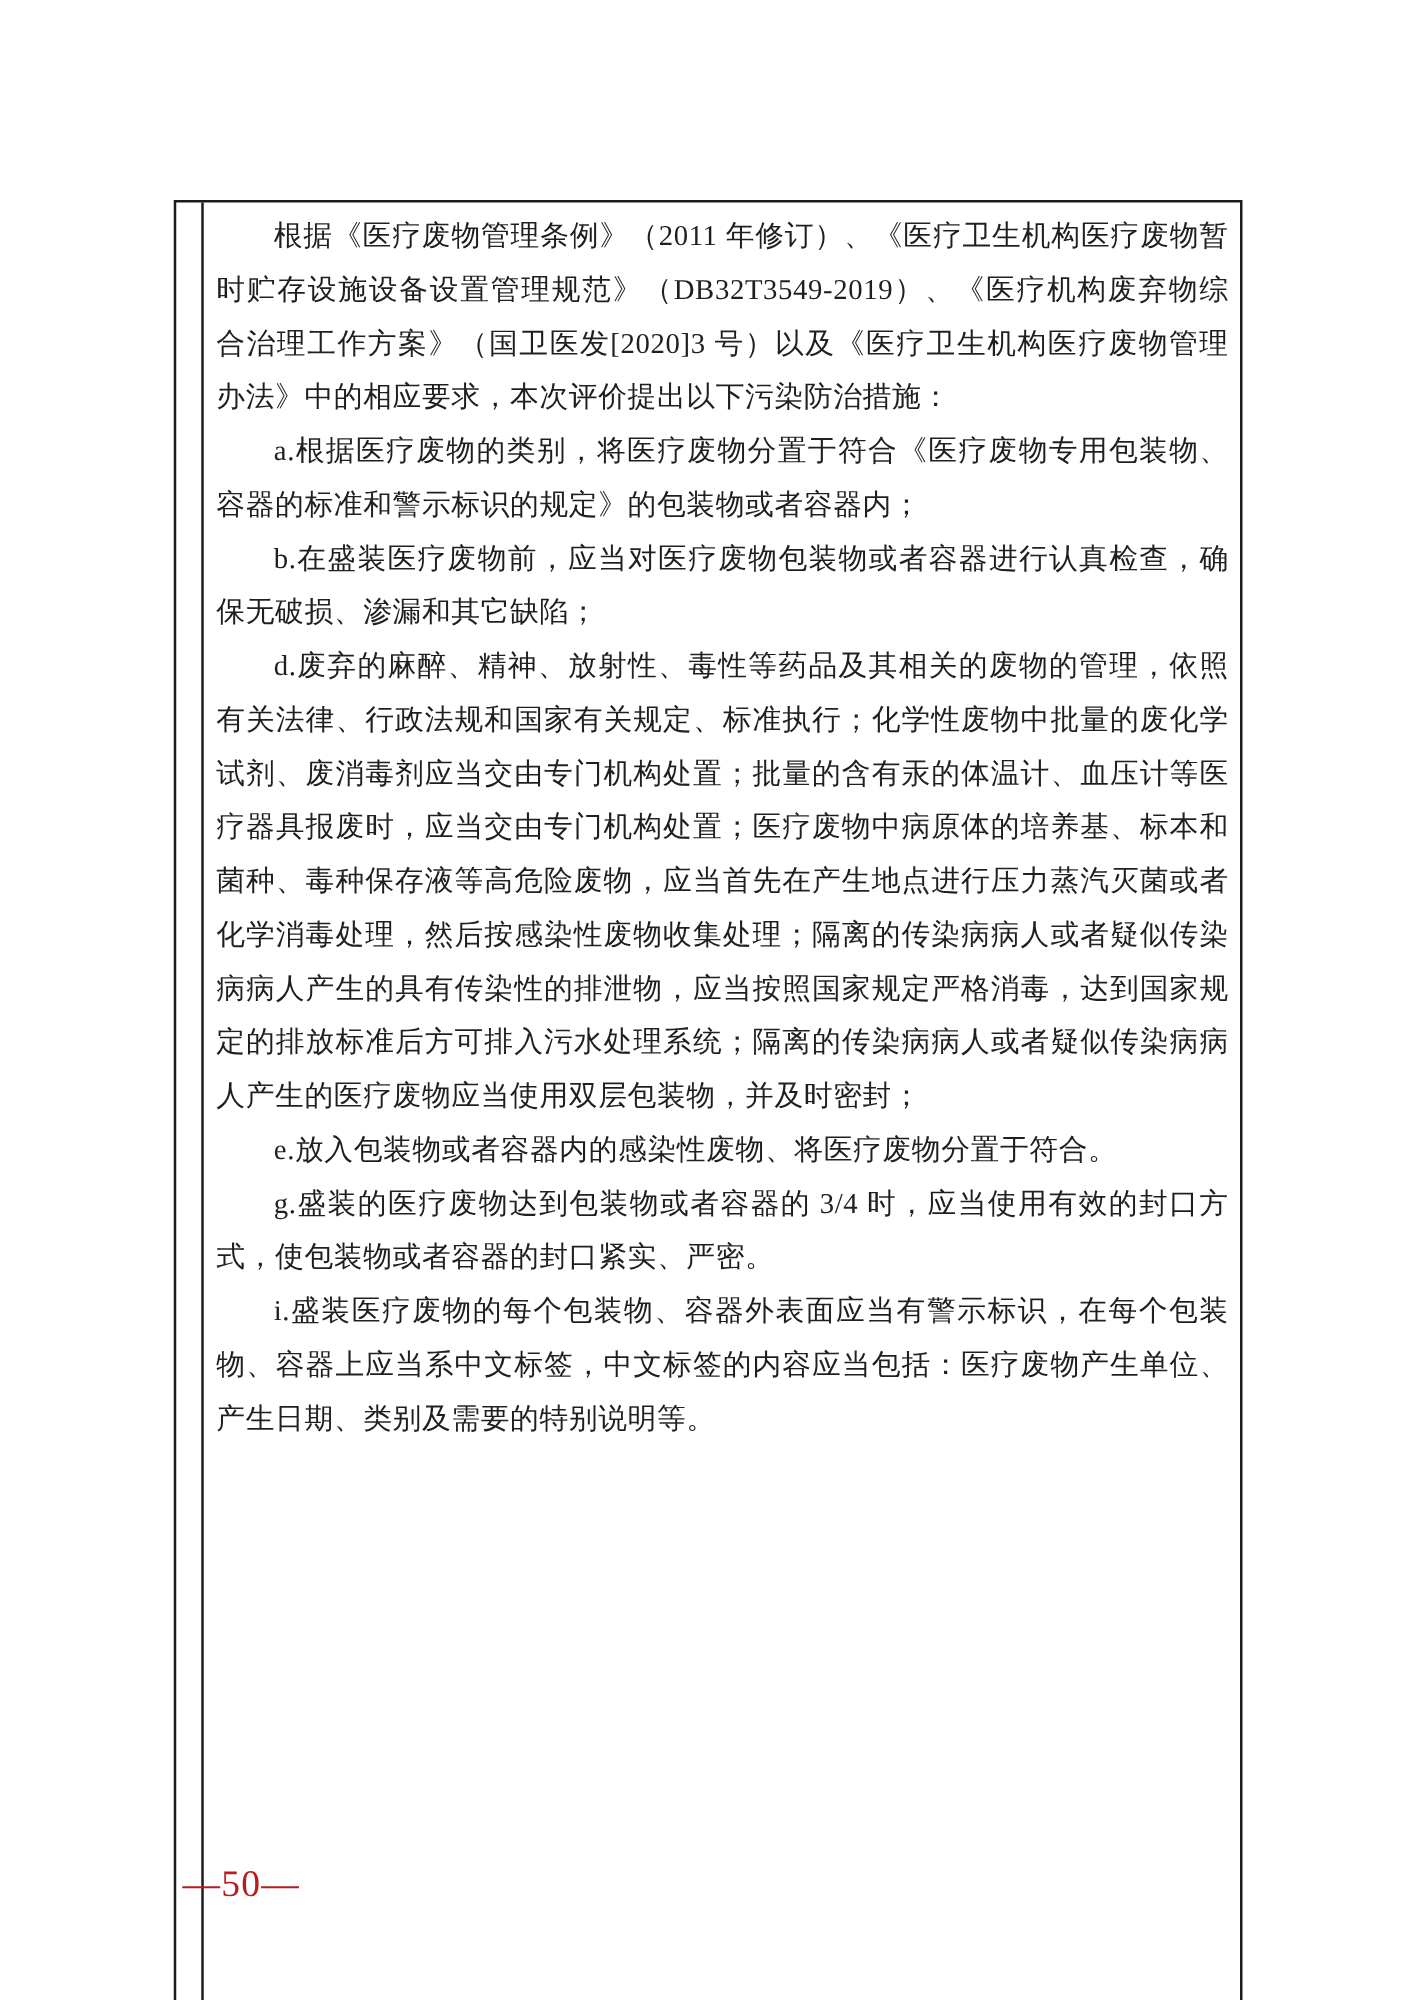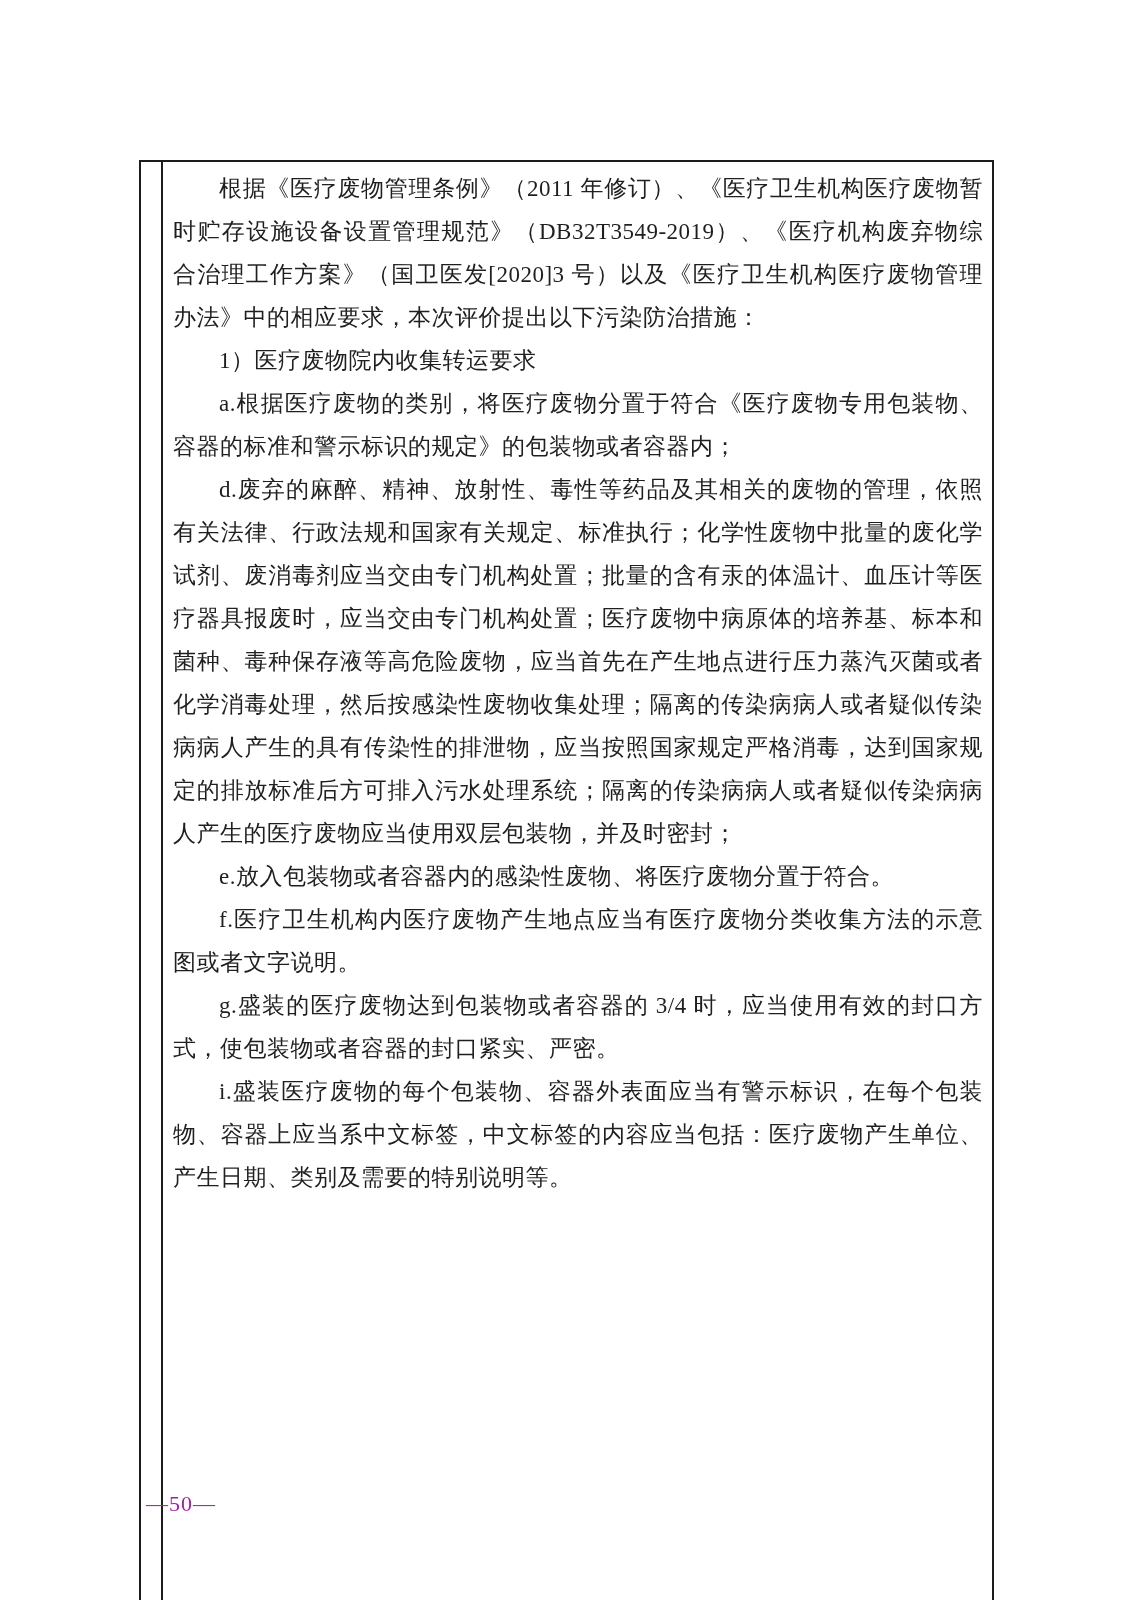--- a/index.html
+++ b/index.html
@@ -41,40 +41,39 @@
     color: #1f1f1f;
     text-indent: 2em;
     text-align: justify;
     text-justify: inter-character;
     letter-spacing: 0.5px;
   }
   .page-number {
     position: absolute;
     left: 146px;
     top: 1491px;
-    font-size: 22px;
-    color: #a21caf;
+    font-size: 30px;
+    color: #b91c1c;
     letter-spacing: 1px;
     white-space: nowrap;
   }
 </style>
 </head>
 <body>
 
 <div class="page">
 
   <div class="doc-table">
     <div class="gutter-cell"></div>
     <div class="content-cell">
       <p class="para">根据《医疗废物管理条例》（2011 年修订）、《医疗卫生机构医疗废物暂时贮存设施设备设置管理规范》（DB32T3549-2019）、《医疗机构废弃物综合治理工作方案》（国卫医发[2020]3 号）以及《医疗卫生机构医疗废物管理办法》中的相应要求，本次评价提出以下污染防治措施：</p>
-      <p class="para">1）医疗废物院内收集转运要求</p>
       <p class="para">a.根据医疗废物的类别，将医疗废物分置于符合《医疗废物专用包装物、容器的标准和警示标识的规定》的包装物或者容器内；</p>
+      <p class="para">b.在盛装医疗废物前，应当对医疗废物包装物或者容器进行认真检查，确保无破损、渗漏和其它缺陷；</p>
       <p class="para">d.废弃的麻醉、精神、放射性、毒性等药品及其相关的废物的管理，依照有关法律、行政法规和国家有关规定、标准执行；化学性废物中批量的废化学试剂、废消毒剂应当交由专门机构处置；批量的含有汞的体温计、血压计等医疗器具报废时，应当交由专门机构处置；医疗废物中病原体的培养基、标本和菌种、毒种保存液等高危险废物，应当首先在产生地点进行压力蒸汽灭菌或者化学消毒处理，然后按感染性废物收集处理；隔离的传染病病人或者疑似传染病病人产生的具有传染性的排泄物，应当按照国家规定严格消毒，达到国家规定的排放标准后方可排入污水处理系统；隔离的传染病病人或者疑似传染病病人产生的医疗废物应当使用双层包装物，并及时密封；</p>
       <p class="para">e.放入包装物或者容器内的感染性废物、将医疗废物分置于符合。</p>
-      <p class="para">f.医疗卫生机构内医疗废物产生地点应当有医疗废物分类收集方法的示意图或者文字说明。</p>
       <p class="para">g.盛装的医疗废物达到包装物或者容器的 3/4 时，应当使用有效的封口方式，使包装物或者容器的封口紧实、严密。</p>
       <p class="para">i.盛装医疗废物的每个包装物、容器外表面应当有警示标识，在每个包装物、容器上应当系中文标签，中文标签的内容应当包括：医疗废物产生单位、产生日期、类别及需要的特别说明等。</p>
     </div>
   </div>
 
   <div class="page-number">—50—</div>
 
 </div>
 
 </body></html>

